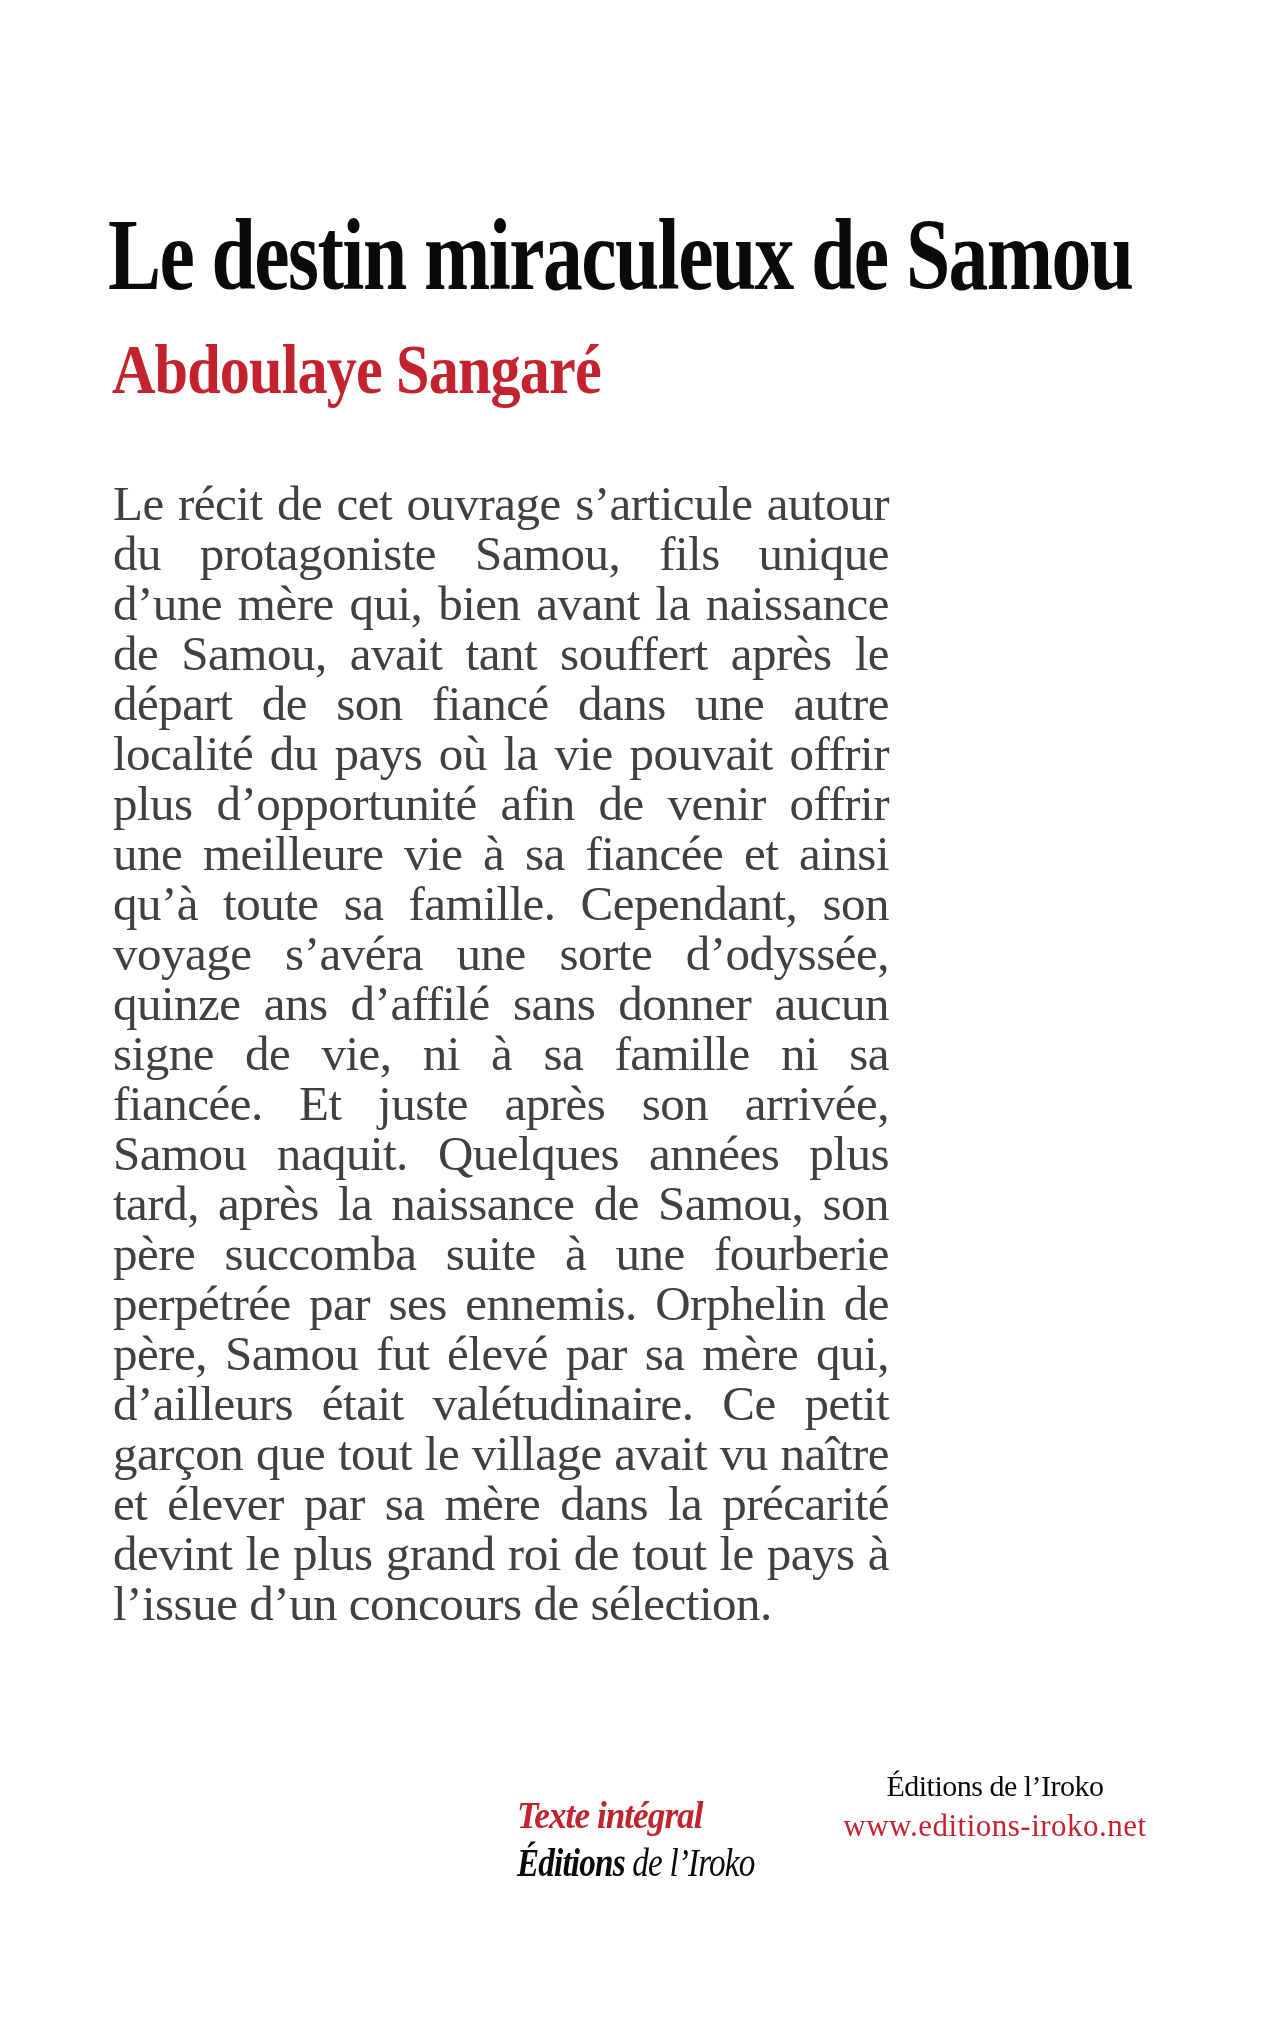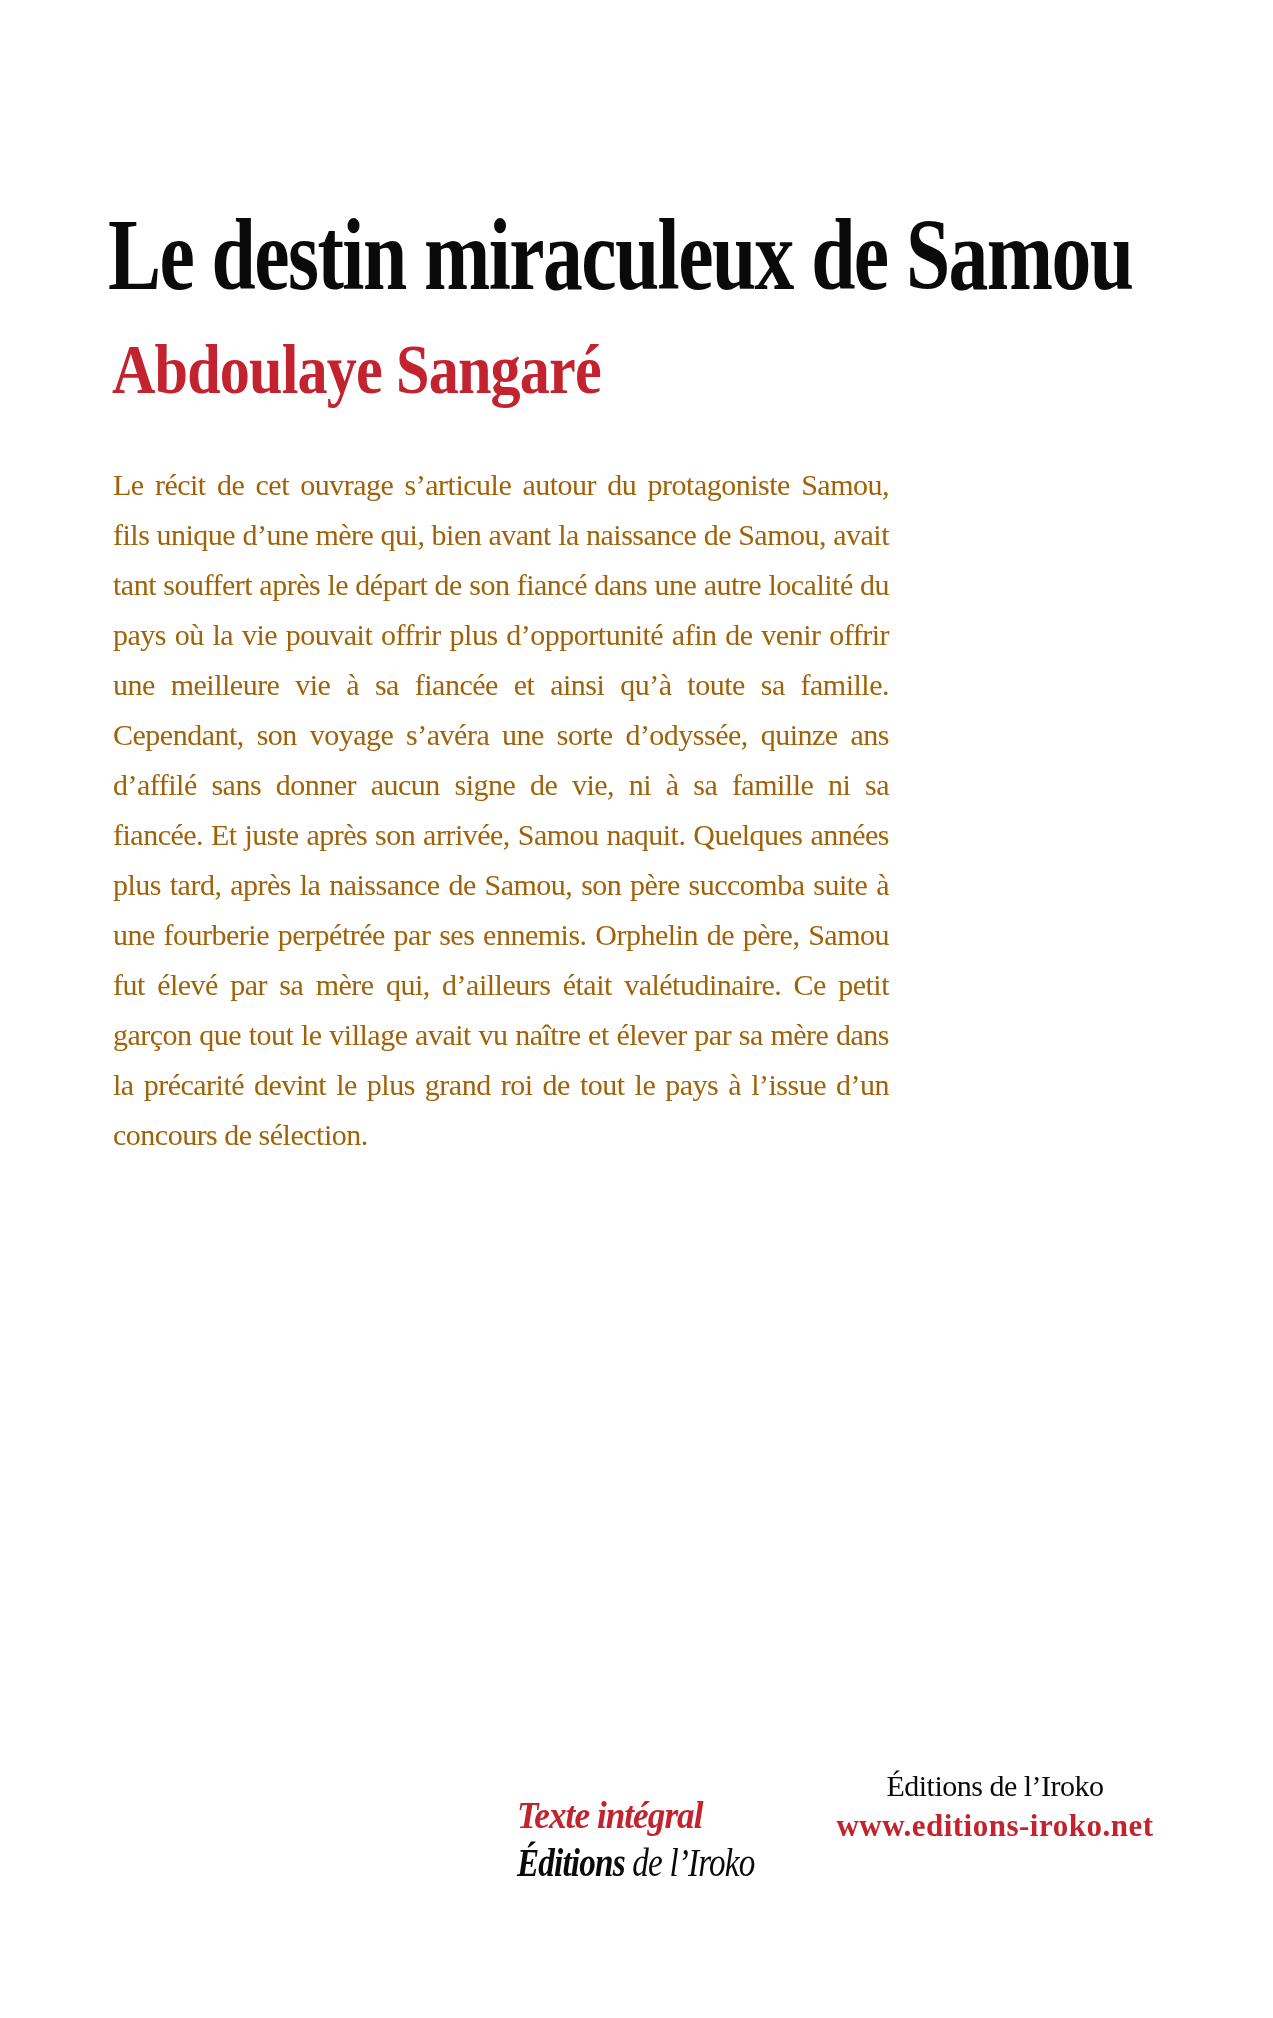--- a/index.html
+++ b/index.html
@@ -37,25 +37,25 @@
     letter-spacing: -1px;
     white-space: nowrap;
     transform: scaleX(0.86);
     transform-origin: left top;
   }
   .synopsis {
     position: absolute;
     left: 113px;
     top: 430px;
     width: 776px;
-    font-size: 30px;
+    font-size: 49px;
     line-height: 50px;
     text-align: justify;
     letter-spacing: -0.5px;
-    color: #a16207;
+    color: #404040;
   }
   .footer-left {
     position: absolute;
     left: 517px;
     top: 1794px;
     white-space: nowrap;
     font-style: italic;
   }
   .footer-left .edition-label {
     font-size: 37px;
@@ -84,21 +84,21 @@
     line-height: 40px;
   }
   .footer-right .publisher-name,
   .footer-right .cover-credit {
     font-size: 30px;
     letter-spacing: -0.5px;
     color: #0a0a0a;
   }
   .footer-right .website {
     font-size: 31px;
-    font-weight: bold;
+    font-weight: normal;
     letter-spacing: 0.5px;
   }
   .red { color: #c2232e; }
 </style>
 </head>
 <body>
 
 <div class="page">
 
   <h1 class="book-title">Le destin miraculeux de Samou</h1>

